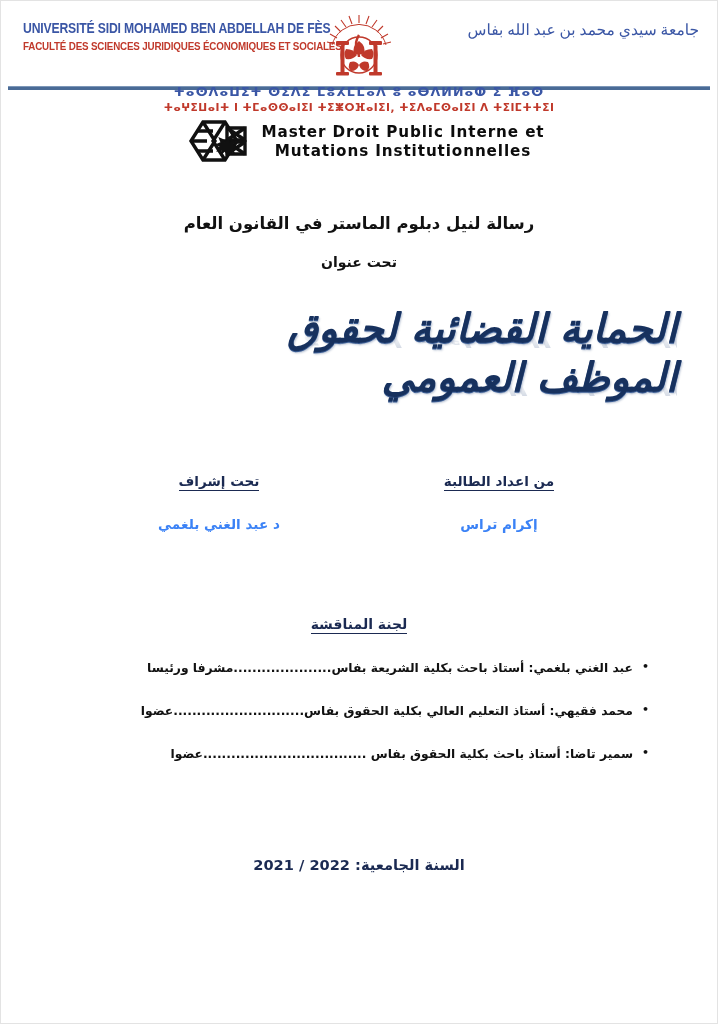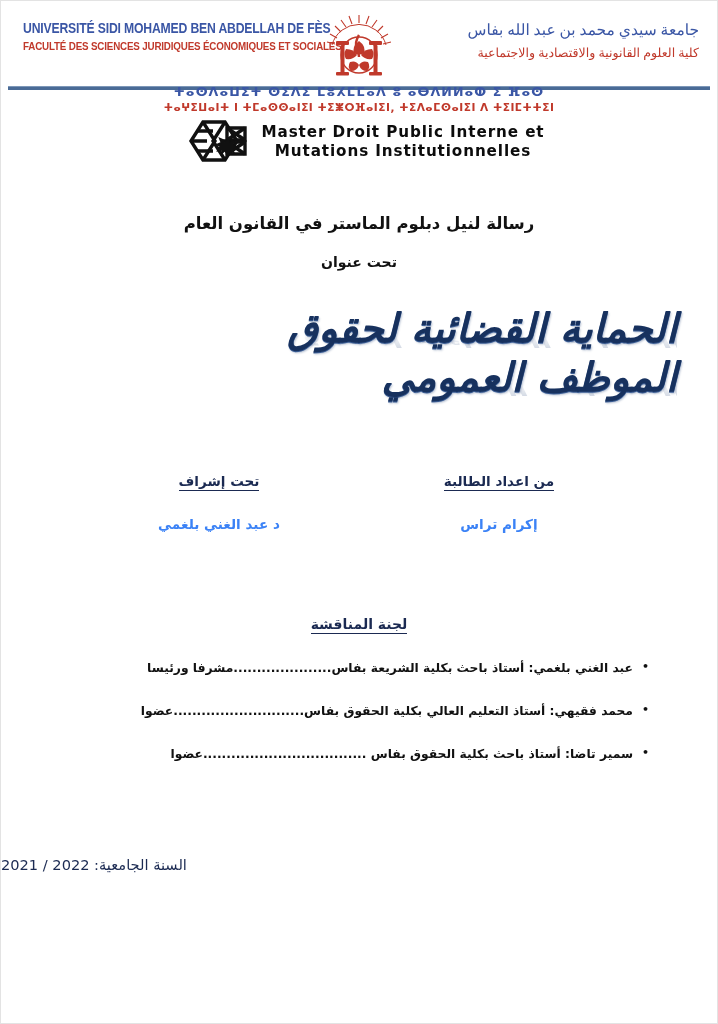--- a/index.html
+++ b/index.html
@@ -296,24 +296,24 @@
     transform: translateY(-2px);
   }
   .jury-text {
     flex: 1;
     text-align: right;
   }
 
   
   .year {
     direction: rtl;
-    text-align: left;
+    text-align: center;
     margin-top: 92px;
     font-family: "DejaVu Sans", sans-serif;
-    font-weight: normal;
+    font-weight: bold;
     font-size: 14.6px;
     color: #1b2a52;
     letter-spacing: 0.3px;
   }
 </style>
 </head>
 <body>
 
 <div class="page">
 
@@ -348,21 +348,20 @@
               <path d="M50 36 q-8 0 -11 6 q4 5 11 4 q3 -5 0 -10 Z"></path>
               <path d="M28 49 q6 -2 9 3 q-2 6 -8 6 q-4 -4 -1 -9 Z"></path>
               <path d="M46 49 q-6 -2 -9 3 q2 6 8 6 q4 -4 1 -9 Z"></path>
             </g>
           </svg>
         </div>
       </div>
 
       <div class="header-right">
         <div class="ar-line1">جامعة سيدي محمد بن عبد الله بفاس</div>
-        <div class="ar-line2">كلية العلوم القانونية والاقتصادية والاجتماعية</div>
       </div>
 
     </div>
 
     <div class="tifinagh">
       <div class="tif-line1">ⵜⴰⵙⴷⴰⵡⵉⵜ ⵙⵉⴷⵉ ⵎⵓⵃⵎⵎⴰⴷ ⵓ ⴰⴱⴷⵍⵍⴰⵀ ⵉ ⴼⴰⵙ</div>
       <div class="tif-line2">ⵜⴰⵖⵉⵡⴰⵏⵜ ⵏ ⵜⵎⴰⵙⵙⴰⵏⵉⵏ ⵜⵉⵥⵔⴼⴰⵏⵉⵏ, ⵜⵉⴷⴰⵎⵙⴰⵏⵉⵏ ⴷ ⵜⵉⵏⵎⵜⵜⵉⵏ</div>
     </div>
   </div>
 

